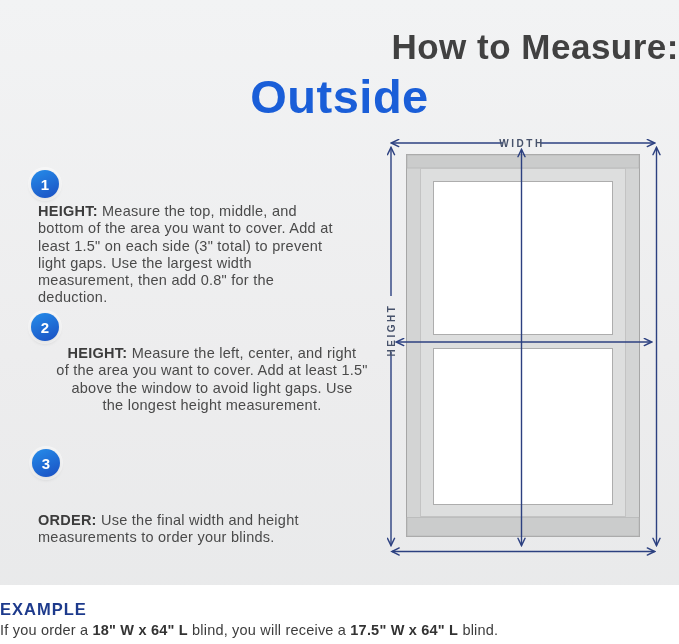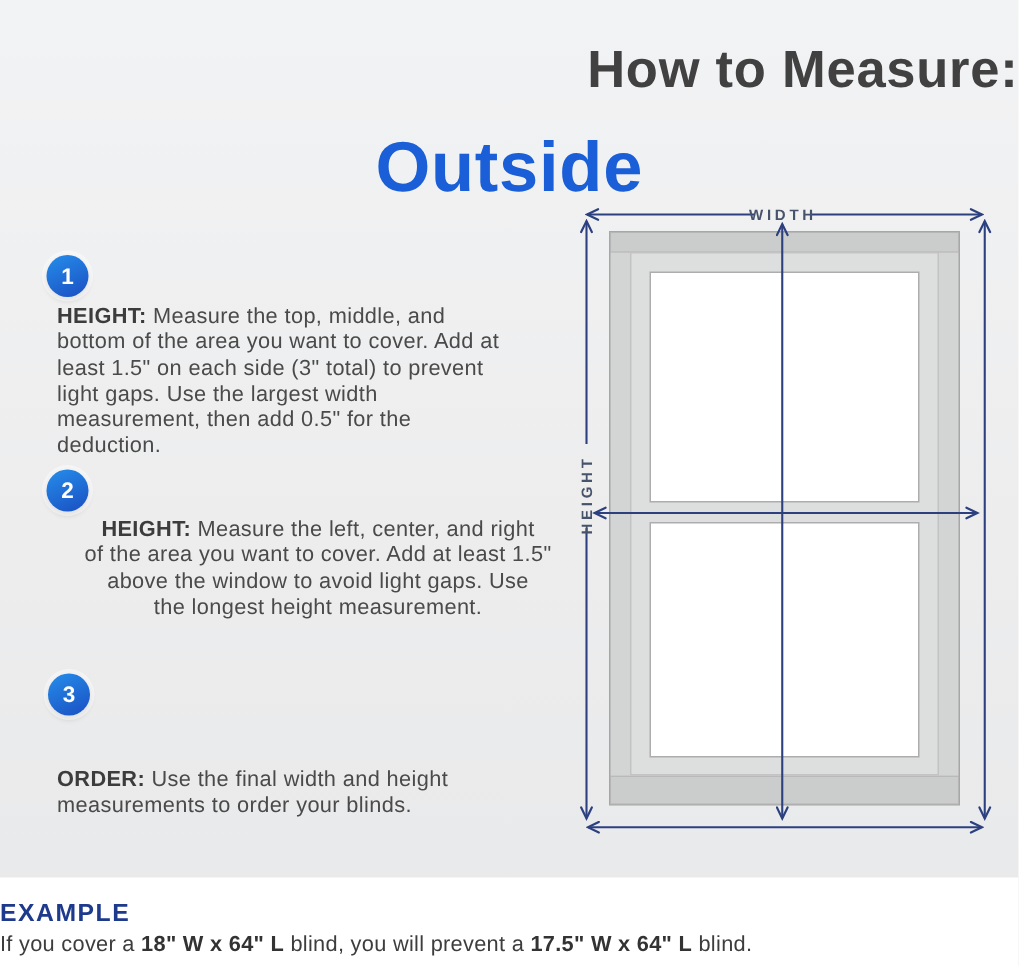--- a/index.html
+++ b/index.html
@@ -14,21 +14,21 @@
   *{margin:0;padding:0;box-sizing:border-box;}
   html,body{width:679px;height:644px;}
   body{font-family:"Liberation Sans",sans-serif;}
   .page{
     position:relative;width:679px;height:644px;overflow:hidden;
     background:linear-gradient(180deg,#f2f3f4 0%,#ededee 55%,#e8e9ea 100%);
   }
   
   .title-block{position:absolute;top:27px;left:0;width:100%;text-align:right;}
   .title-line1{font-size:35px;font-weight:700;color:var(--text-dark);letter-spacing:.5px;}
-  .title-line2{margin-top:16px;display:flex;justify-content:center;align-items:baseline;gap:12px;}
+  .title-line2{margin-top:2px;display:flex;justify-content:center;align-items:baseline;gap:12px;}
   .title-highlight{font-size:47px;font-weight:800;color:var(--accent-blue);letter-spacing:.5px;}
   .title-suffix{font-size:34px;font-weight:700;color:var(--text-dark);letter-spacing:.5px;}
   
   .badge{
     position:absolute;width:28px;height:28px;border-radius:50%;
     background:linear-gradient(155deg,var(--badge-blue) 15%,var(--badge-blue-dark) 90%);
     color:#fff;font-size:15px;font-weight:700;
     display:flex;align-items:center;justify-content:center;
     box-shadow:0 0 0 3px rgba(255,255,255,.45),0 2px 4px rgba(0,0,0,.18);
   }
@@ -80,21 +80,21 @@
       <span>2</span>
     </div>
   <div class="badge badge3">
       <span>3</span>
     </div>
 
   <p class="step-text step1"><b>HEIGHT:</b> <span class="rest">Measure the top, middle, and
 bottom of the area you want to cover. Add at
 least 1.5" on each side (3" total) to prevent
 light gaps. Use the largest width
-measurement, then add 0.5" for the
+measurement, then add 0.8" for the
 deduction.</span></p>
   <p class="step-text step2"><b>HEIGHT:</b> <span class="rest">Measure the left, center, and right
 of the area you want to cover. Add at least 1.5"
 above the window to avoid light gaps. Use
 the longest height measurement.</span></p>
   <p class="step-text step3"><b>ORDER:</b> <span class="rest">Use the final width and height
 measurements to order your blinds.</span></p>
 
   <svg class="diagram" viewBox="0 0 679 644" aria-hidden="true">
     <defs>
@@ -128,16 +128,16 @@
 
     <path class="msr" d="M392,551.5 H654.5" marker-start="url(#ah)" marker-end="url(#ah)"></path>
 
     <path class="msr" d="M396.5,342 H651.5" marker-start="url(#ah)" marker-end="url(#ah)"></path>
 
     <path class="msr" d="M521.5,149.5 V545.5" marker-start="url(#ah)" marker-end="url(#ah)"></path>
   </svg>
 
   <div class="example-band">
     <div class="example-heading">EXAMPLE</div>
-    <div class="example-line"><span>If you cover a </span><b>18" W x 64" L</b><span> blind, you will prevent a </span><b>17.5" W x 64" L</b><span> blind.</span></div>
+    <div class="example-line"><span>If you order a </span><b>18" W x 64" L</b><span> blind, you will receive a </span><b>17.5" W x 64" L</b><span> blind.</span></div>
   </div>
 
 </div>
 
 </body></html>

